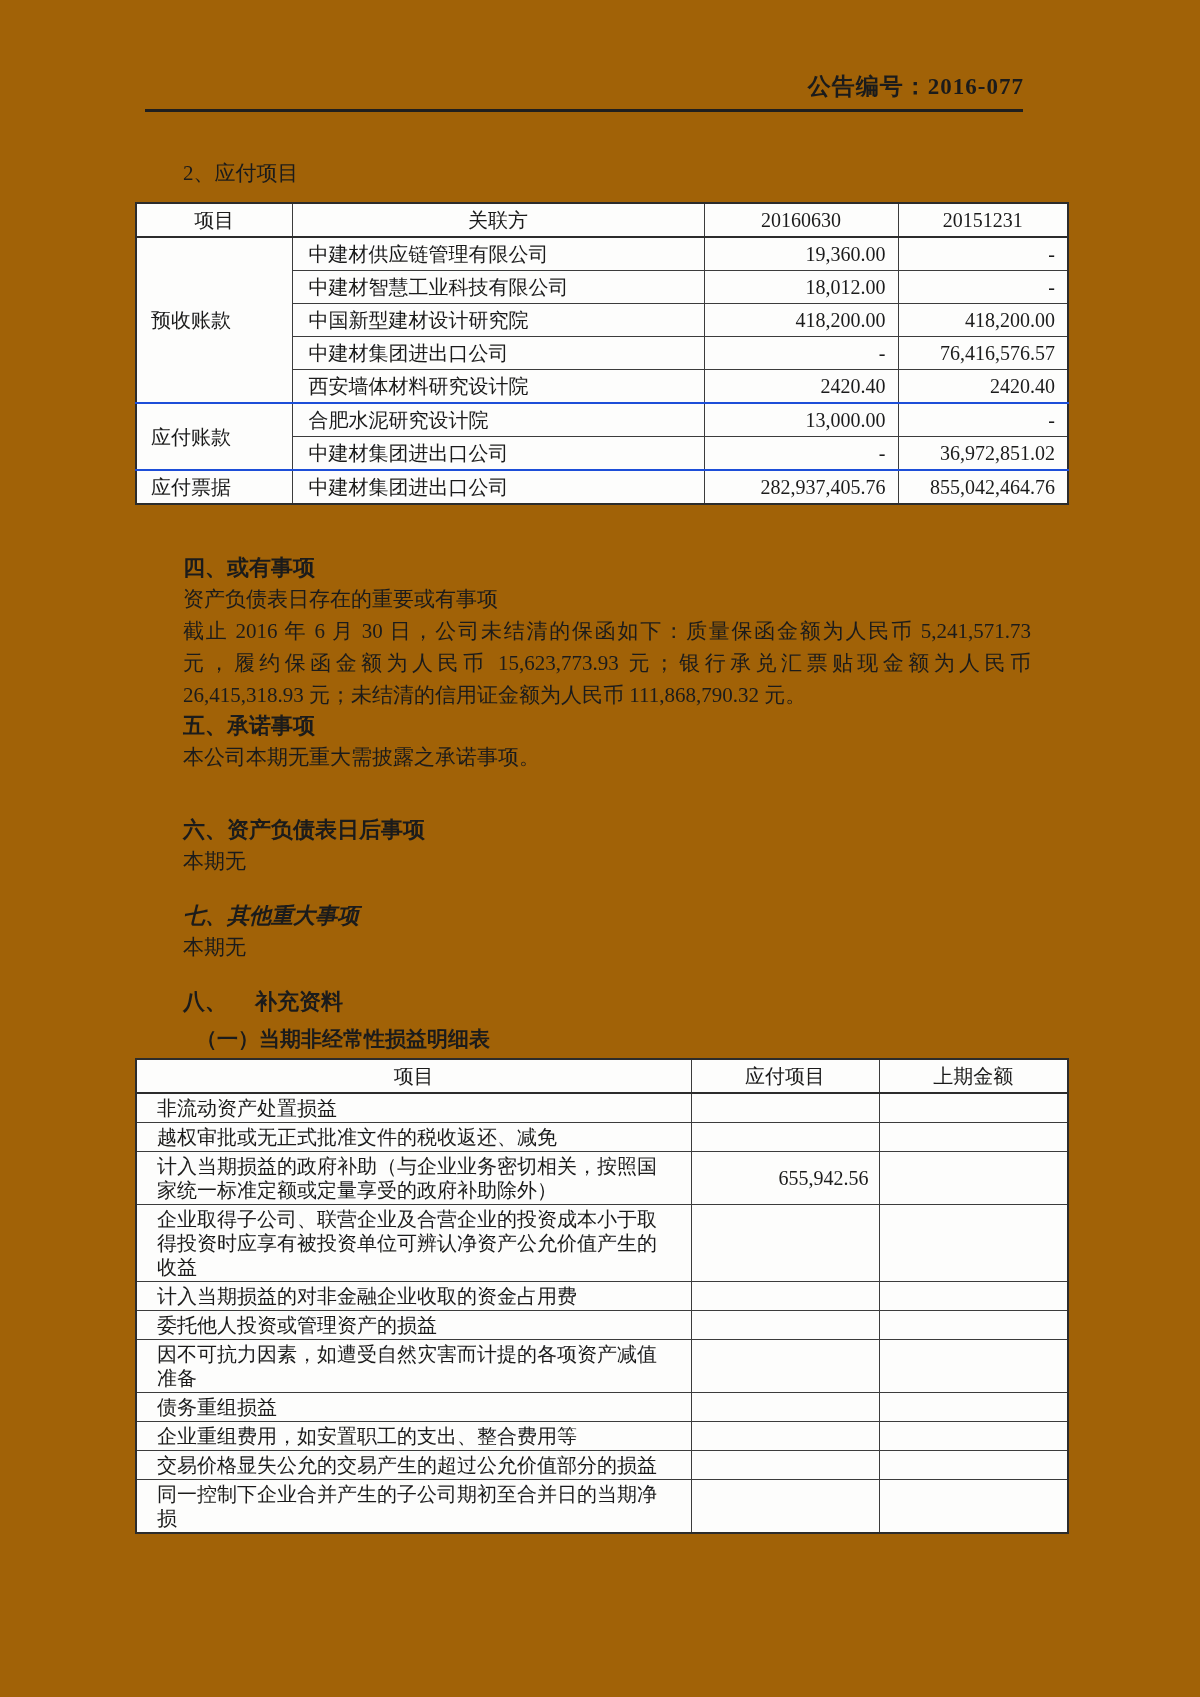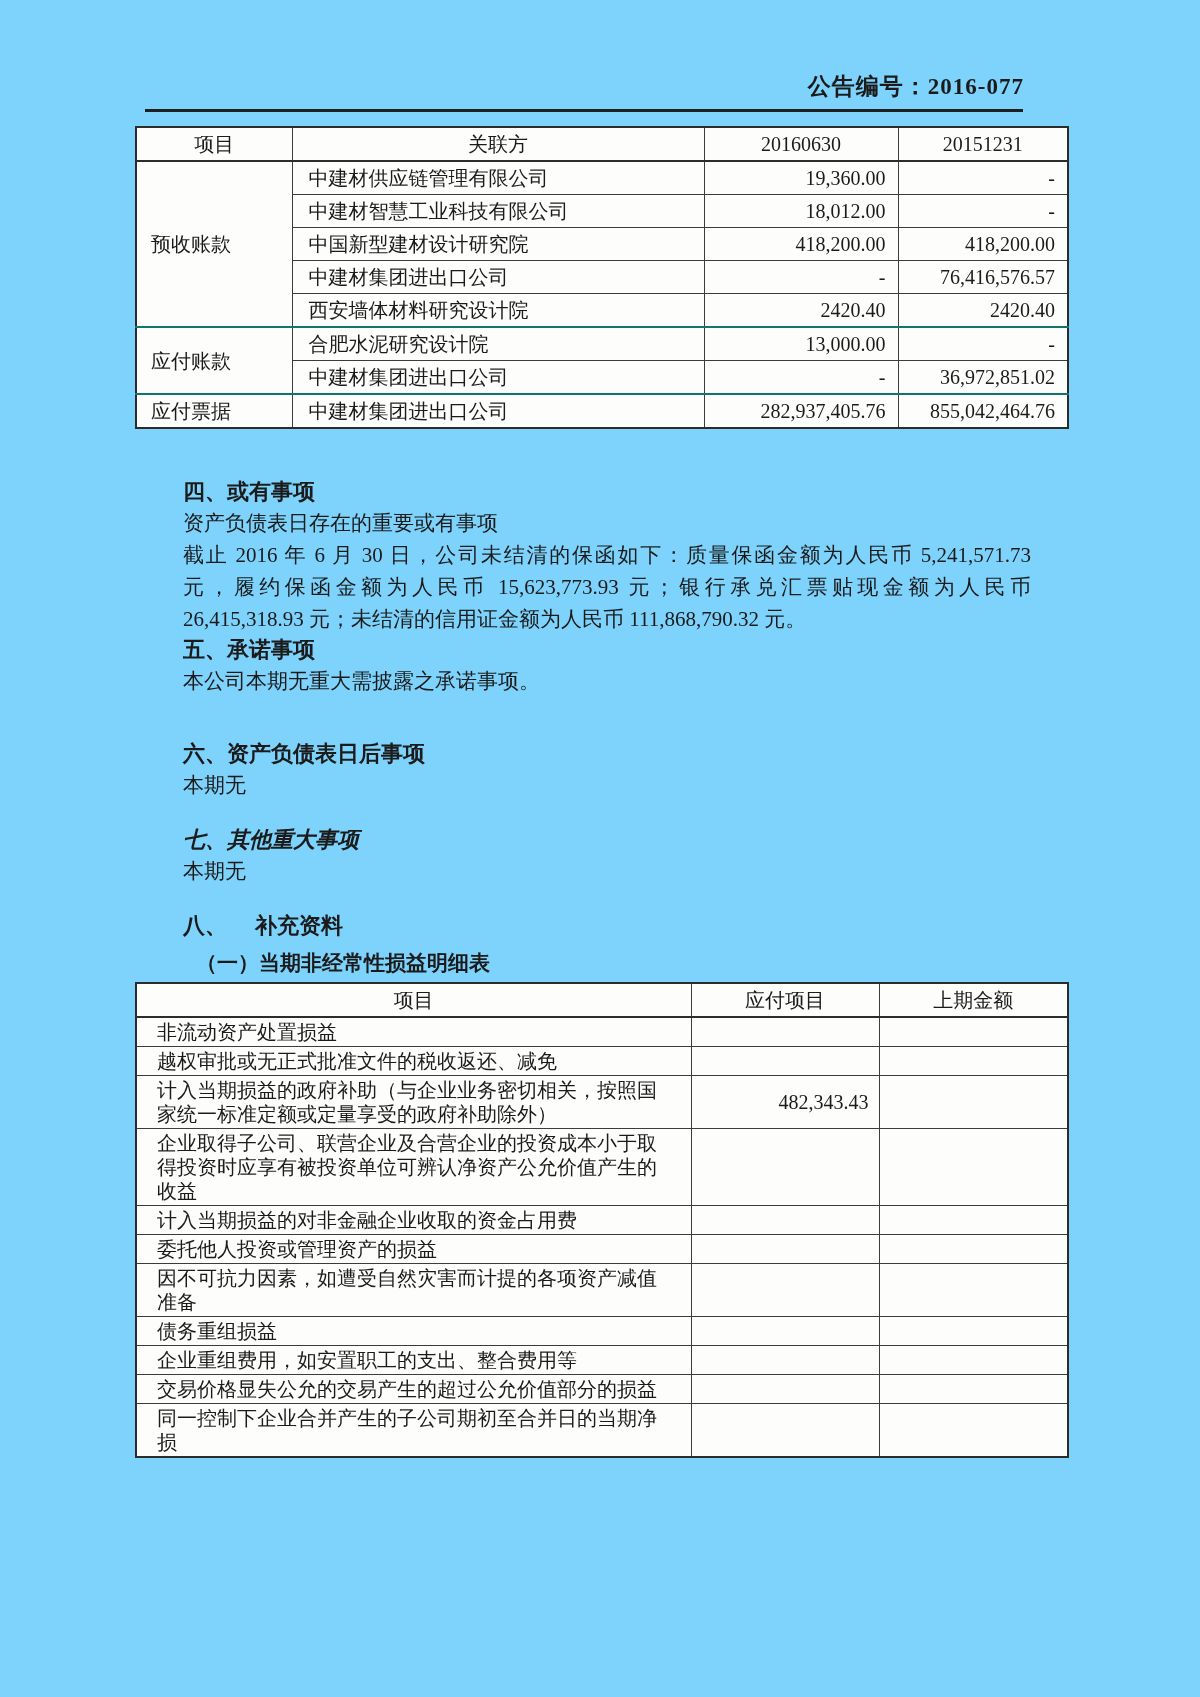--- a/index.html
+++ b/index.html
@@ -1,21 +1,21 @@
 <!DOCTYPE html>
 <html><head>
 <meta charset="utf-8">
 <style>
   * { margin:0; padding:0; box-sizing:border-box; }
   html,body { background:#e9e9e9; }
   .page {
     position:relative;
     width:1200px; height:1697px;
     margin:0 auto;
-    background:#7dd3fc;
+    background:#a16207;
     color:#1b1b1b;
     font-family:"Liberation Serif","DejaVu Serif",serif;
     overflow:hidden;
   }
   .doc-header {
     padding-top:72px;
     margin-right:176px;
     text-align:right;
     font-size:23px; font-weight:bold;
     line-height:30px;
@@ -35,21 +35,21 @@
   .t2 { margin:5px 0 0 135px; width:932px; }
   th, td { border:1px solid #3c3c3c; font-weight:normal; }
   .t1 th { font-size:20px; line-height:24px; padding:4px 6px; text-align:center; }
   .t1 td { font-size:20px; line-height:24px; padding:4px 12px; vertical-align:middle; }
   .t1 td.item { text-align:left; padding-left:14px; }
   .t1 td.name { text-align:left; padding-left:16px; }
   .t1 td.num  { text-align:right; padding-right:12px; }
   .t1 table, .t1 tr:first-child th { border-top:2px solid #2c2c2c; }
   .t1, .t2 { border:2px solid #2c2c2c; }
   .t1 thead th { border-bottom:2px solid #2c2c2c; }
-  .t1 tr.gtop td { border-top:2px solid #0f766e;margin-left:43px; }
+  .t1 tr.gtop td { border-top:2px solid #1d4ed8;margin-left:43px; }
   .heading {
     margin-left:183px;
     font-size:22px; font-weight:bold; line-height:30px;
   }
   .h-sec4 { margin-top:48px; }
   .h-sec5 { }
   .h-sec6 { margin-top:42px; }
   .h-sec7 { margin-top:24px;font-style:italic; }
   .h-sec8 { margin-top:24px; }
   .body-text {
@@ -73,20 +73,21 @@
 </head>
 <body>
 
 <div class="page">
 
   <div class="doc-header">
     <span>公告编号：2016-077</span>
   </div>
   <div class="header-rule"></div>
 
+  <div class="sec2-title">2、应付项目</div>
 
   <table class="t1">
     <colgroup>
       <col style="width:156px">
         <col style="width:412px">
         <col style="width:194px">
         <col style="width:170px">
     </colgroup>
     <thead>
       <tr>
@@ -184,21 +185,21 @@
         <td class="num"></td>
         <td class="num"></td>
       </tr>
       <tr>
         <td class="item">越权审批或无正式批准文件的税收返还、减免</td>
         <td class="num"></td>
         <td class="num"></td>
       </tr>
       <tr>
         <td class="item">计入当期损益的政府补助（与企业业务密切相关，按照国家统一标准定额或定量享受的政府补助除外）</td>
-        <td class="num">482,343.43</td>
+        <td class="num">655,942.56</td>
         <td class="num"></td>
       </tr>
       <tr>
         <td class="item">企业取得子公司、联营企业及合营企业的投资成本小于取得投资时应享有被投资单位可辨认净资产公允价值产生的收益</td>
         <td class="num"></td>
         <td class="num"></td>
       </tr>
       <tr>
         <td class="item">计入当期损益的对非金融企业收取的资金占用费</td>
         <td class="num"></td>

